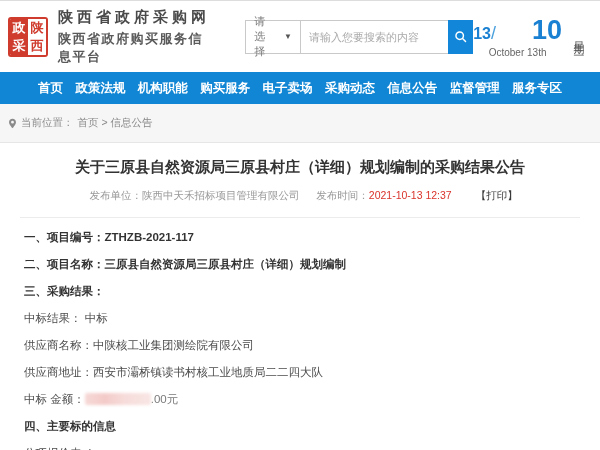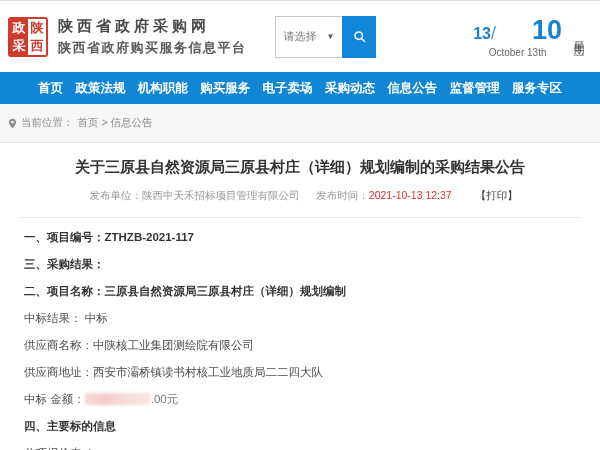--- a/index.html
+++ b/index.html
@@ -9,21 +9,21 @@
   
   .header { height:71px; display:flex; align-items:center; padding:0 10px 0 8px; background:#fff; }
   .logo { width:40px; height:40px; display:grid; grid-template-columns:1fr 1fr; grid-template-rows:1fr 1fr; border:2px solid #cf3b2d; border-radius:3px; overflow:hidden; flex:0 0 auto; }
   .logo span { display:flex; align-items:center; justify-content:center; font-size:13px; font-weight:bold; }
   .logo .on-red { background:#cf3b2d; color:#fff; }
   .logo .on-white { background:#fff; color:#cf3b2d; }
   .titles { margin-left:10px; }
   .site-name { font-size:15px; font-weight:bold; color:#4a4a4a; letter-spacing:4px; }
   .site-sub { font-size:13px; font-weight:bold; color:#5a5a5a; letter-spacing:1.5px; margin-top:3px; }
 
-  .search { display:flex; align-items:stretch; height:42px; margin-left:28px; }
+  .search { display:flex; align-items:stretch; height:34px; margin-left:28px; }
   .select-box { display:flex; align-items:center; gap:10px; border:1px solid #c9c9c9; border-right:none; background:#fff; padding:0 8px; font-size:11px; color:#777; cursor:pointer; }
   .caret { font-size:8px; color:#555; }
   .search-input { width:148px; border:1px solid #c9c9c9; border-right:none; font-size:11px; padding:0 8px; color:#555; outline:none; }
   .search-input::placeholder { color:#aaa; }
   .search-btn { width:34px; background:#1287d9; border:none; display:flex; align-items:center; justify-content:center; cursor:pointer; }
 
   .date-block { margin-left:auto; display:flex; align-items:center; gap:10px; padding-right:4px; }
   .date-nums { text-align:center; }
   .dm { color:#1a80d2; }
   .d-day { font-size:16px; font-weight:bold; }
@@ -68,20 +68,21 @@
   <div class="titles">
     <div class="site-name">陕西省政府采购网</div>
     <div class="site-sub">陕西省政府购买服务信息平台</div>
   </div>
 
   <div class="search">
     <div class="select-box">
       <span>请选择</span>
       <span class="caret">▼</span>
     </div>
+    <input class="search-input" placeholder="请输入您要搜索的内容" style="">
     <button class="search-btn">
       <svg width="13" height="13" viewBox="0 0 16 16">
         <circle cx="7" cy="7" r="4.6" fill="none" stroke="#fff" stroke-width="1.8"></circle>
         <line x1="10.5" y1="10.5" x2="14.2" y2="14.2" stroke="#fff" stroke-width="1.8" stroke-linecap="round"></line>
       </svg>
     </button>
   </div>
 
   <div class="date-block">
     <div class="date-nums">
@@ -124,22 +125,22 @@
     <span class="grp">
       <span>发布时间：</span><span class="pub-time">2021-10-13 12:37</span>
     </span>
     <span class="print">【打印】</span>
   </div>
 
   <hr class="divider">
 
   <div class="body-text">
     <p class="sec">一、项目编号：ZTHZB-2021-117</p>
+    <p class="sec">二、项目名称：三原县自然资源局三原县村庄（详细）规划编制</p>
     <p class="sec">三、采购结果：</p>
-    <p class="sec">二、项目名称：三原县自然资源局三原县村庄（详细）规划编制</p>
     <p>中标结果： 中标</p>
     <p>供应商名称：中陕核工业集团测绘院有限公司</p>
     <p>供应商地址：西安市灞桥镇读书村核工业地质局二二四大队</p>
     <p>
       <span>中标 金额：</span><span class="redacted"></span><span class="amount-suffix">.00元</span>
     </p>
     <p class="sec">四、主要标的信息</p>
     <p class="attachment">分项报价表.docx</p>
 
   </div>

